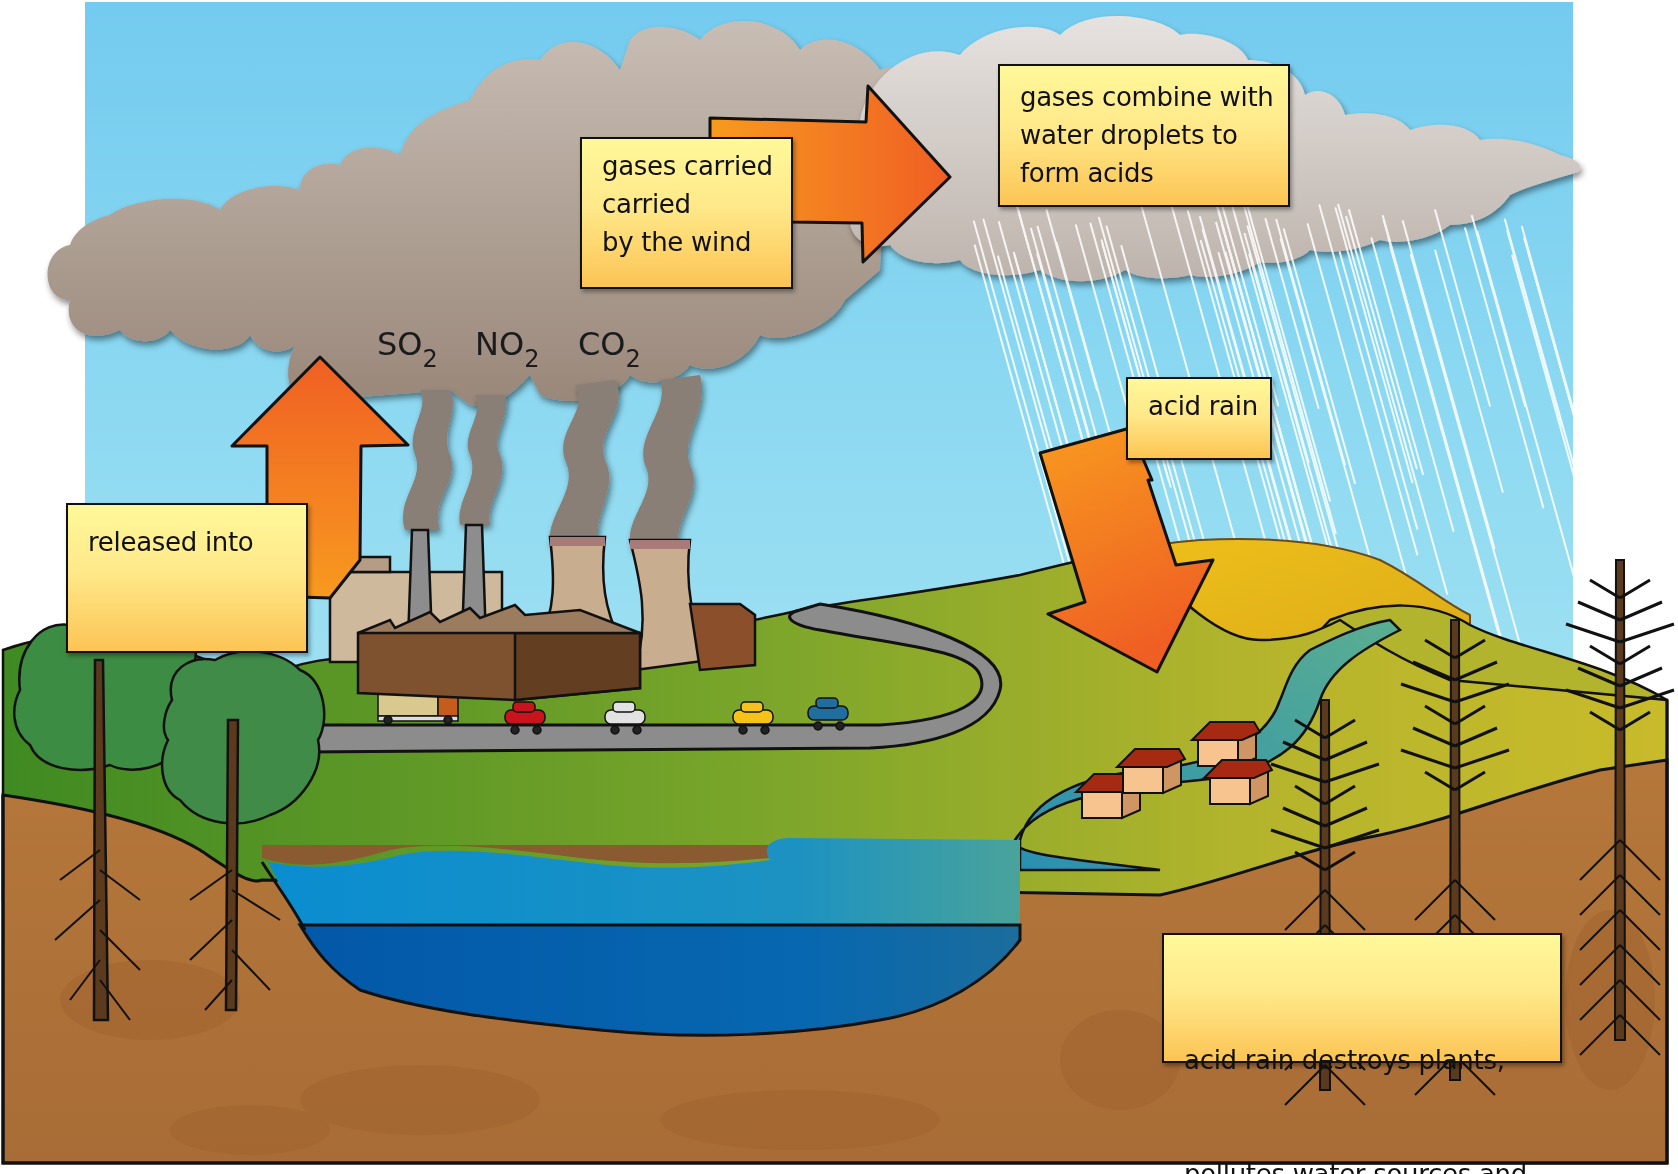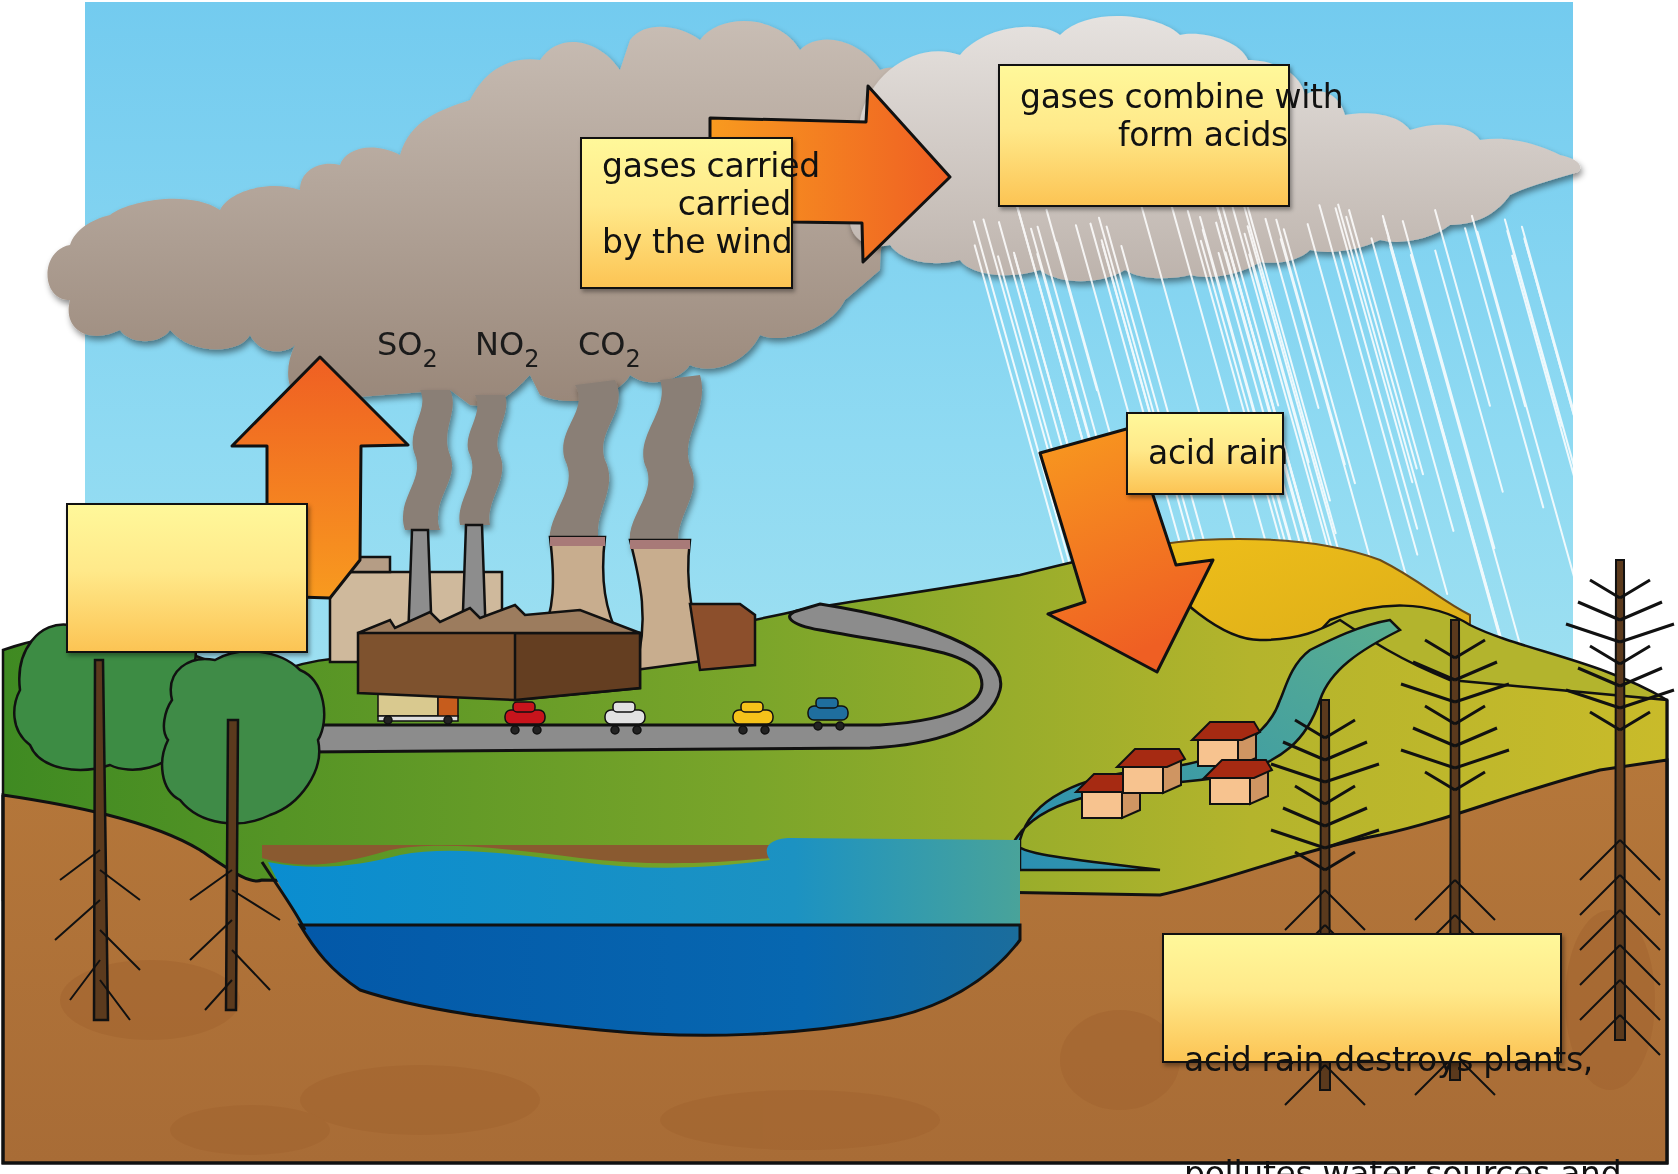--- a/index.html
+++ b/index.html
@@ -5,26 +5,25 @@
   html, body { margin:0; padding:0; background:#ffffff; }
   body { width:1678px; height:1174px; position:relative; overflow:hidden; font-family:"DejaVu Sans", sans-serif; }
   #scene { position:absolute; left:0; top:0; width:1678px; height:1174px; }
   .label-box {
     position:absolute;
     border:2.5px solid #111;
     background:linear-gradient(to bottom, #fff89a 0%, #ffe98a 45%, #fcc454 100%);
     box-shadow: 2px 3px 4px rgba(0,0,0,0.35);
     color:#111;
     font-family:"DejaVu Sans", sans-serif;
-    font-size:33px;
+    font-size:26px;
     line-height:38px;
     box-sizing:border-box;
     padding:0 0 0 20px;
     letter-spacing:-0.3px;
-    text-align:right;
   }
   .label-box .line { display:block; white-space:nowrap; }
 </style>
 </head>
 <body>
 
 <svg id="scene" viewBox="0 0 1678 1174" xmlns="http://www.w3.org/2000/svg">
   <defs>
     <linearGradient id="skyGrad" x1="0" y1="0" x2="0" y2="1">
       <stop offset="0" stop-color="#73cbef"></stop>
@@ -421,34 +420,36 @@
   <g font-family="DejaVu Sans, sans-serif" fill="#1b1b1b">
     <text x="377" y="355" font-size="32"><tspan>SO</tspan><tspan dy="12" font-size="24">2</tspan></text>
     <text x="475" y="355" font-size="32"><tspan>NO</tspan><tspan dy="12" font-size="24">2</tspan></text>
     <text x="578" y="355" font-size="32"><tspan>CO</tspan><tspan dy="12" font-size="24">2</tspan></text>
   </g>
 
   <path fill="none" stroke="#111" stroke-width="3" d="M 3 795 L 3 1163 L 1667 1163 L 1667 700"></path>
 </svg>
 
 <div class="label-box" style="left:66px; top:503px; width:242px; height:150px; padding-top:18px;">
+  <span class="line">released into</span>
 </div>
 
 <div class="label-box" style="left:580px; top:137px; width:213px; height:152px; padding-top:8px;">
   <span class="line">gases carried</span>
   <span class="line">carried</span>
   <span class="line">by the wind</span>
 </div>
 
 <div class="label-box" style="left:998px; top:64px; width:292px; height:143px; padding-top:12px;">
   <span class="line">gases combine with</span>
+  <span class="line">water droplets to</span>
   <span class="line">form acids</span>
 </div>
 
-<div class="label-box" style="left:1126px; top:412px; width:158px; height:83px; padding-top:20px;">
+<div class="label-box" style="left:1126px; top:377px; width:146px; height:83px; padding-top:8px;">
   <span class="line">acid rain</span>
 </div>
 
 <div class="label-box" style="left:1162px; top:933px; width:400px; height:130px; padding-top:30px; white-space:pre;">
   <span class="line">acid rain destroys plants,</span>
   <span class="line">pollutes water sources and</span>
   
 </div>
 
 </body></html>

